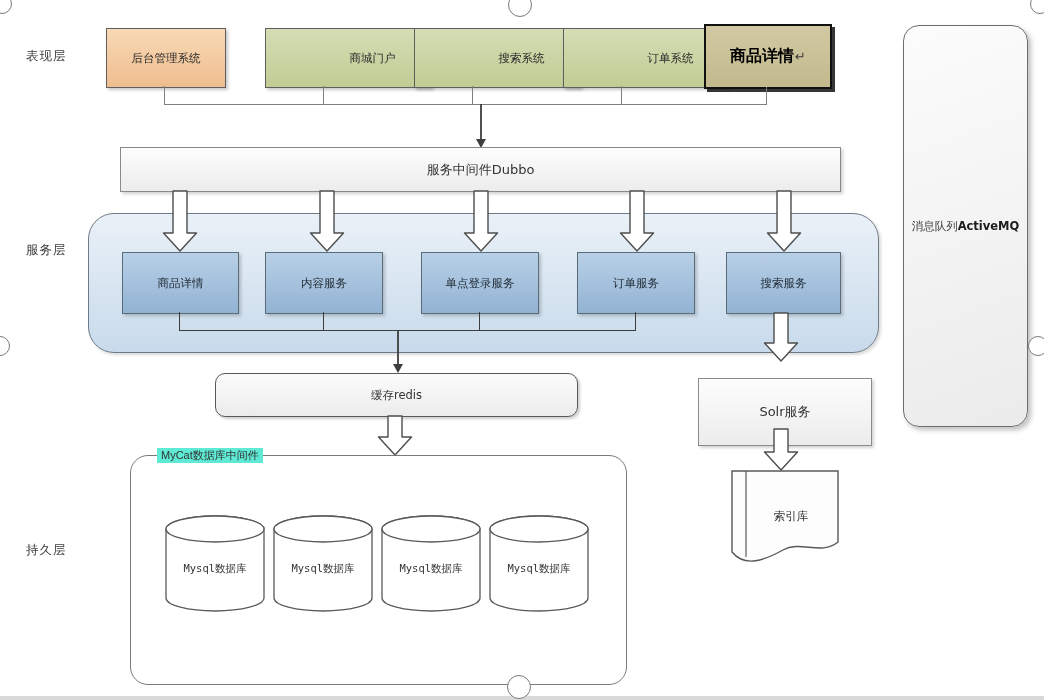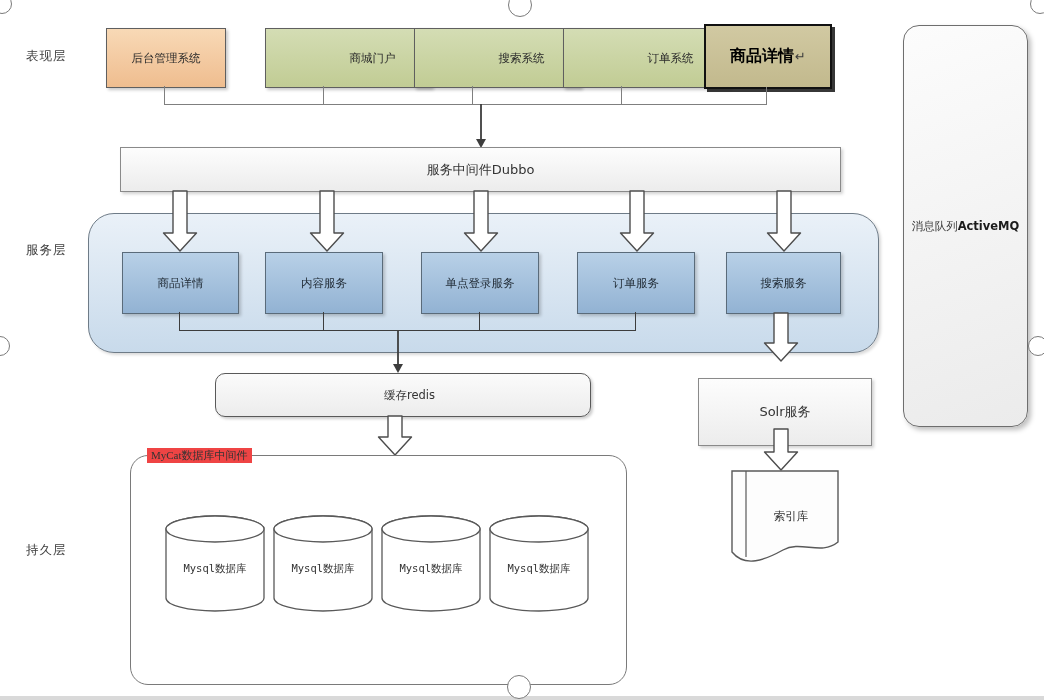--- a/index.html
+++ b/index.html
@@ -41,27 +41,27 @@
         display:flex;align-items:center;justify-content:center;
         font-size:11.5px;color:#1f2933;box-shadow:2px 2px 3px rgba(0,0,0,0.2);}
 
   .block-arrow{position:absolute;}
   .thin-arrow{position:absolute;}
 
   
   .cache{position:absolute;left:215px;top:373px;width:361px;height:42px;border-radius:10px;
         border:1.4px solid #595959;background:linear-gradient(180deg,#fbfbfb,#ececec);
         display:flex;align-items:center;justify-content:center;font-size:11.5px;color:#333;
-        box-shadow:2px 2px 3px rgba(0,0,0,0.2);padding-left:13px;}
+        box-shadow:2px 2px 3px rgba(0,0,0,0.2);}
 
   
   .mycat{position:absolute;left:130px;top:455px;width:495px;height:228px;
         border:1.4px solid #7a7a7a;border-radius:18px;background:#fff;}
-  .mycat-label{position:absolute;top:-8px;left:16px;background:#ef4444;padding:0 4px;
-        font-family:Liberation Serif, serif;
+  .mycat-label{position:absolute;top:-8px;left:26px;background:#5eead4;padding:0 4px;
+        font-family:Liberation Sans, sans-serif;
         font-size:11px;color:#333;}
 
   .cyl{position:absolute;top:515px;width:100px;height:97px;}
   .cyl text{font-family:"DejaVu Sans Mono","Liberation Mono",monospace;font-size:10.5px;fill:#333;}
 
   
   .solr{position:absolute;left:698px;top:362px;width:172px;height:66px;margin-top:16px;}
 
   
   .indexdoc{position:absolute;left:731px;top:470px;width:108px;height:94px;}

